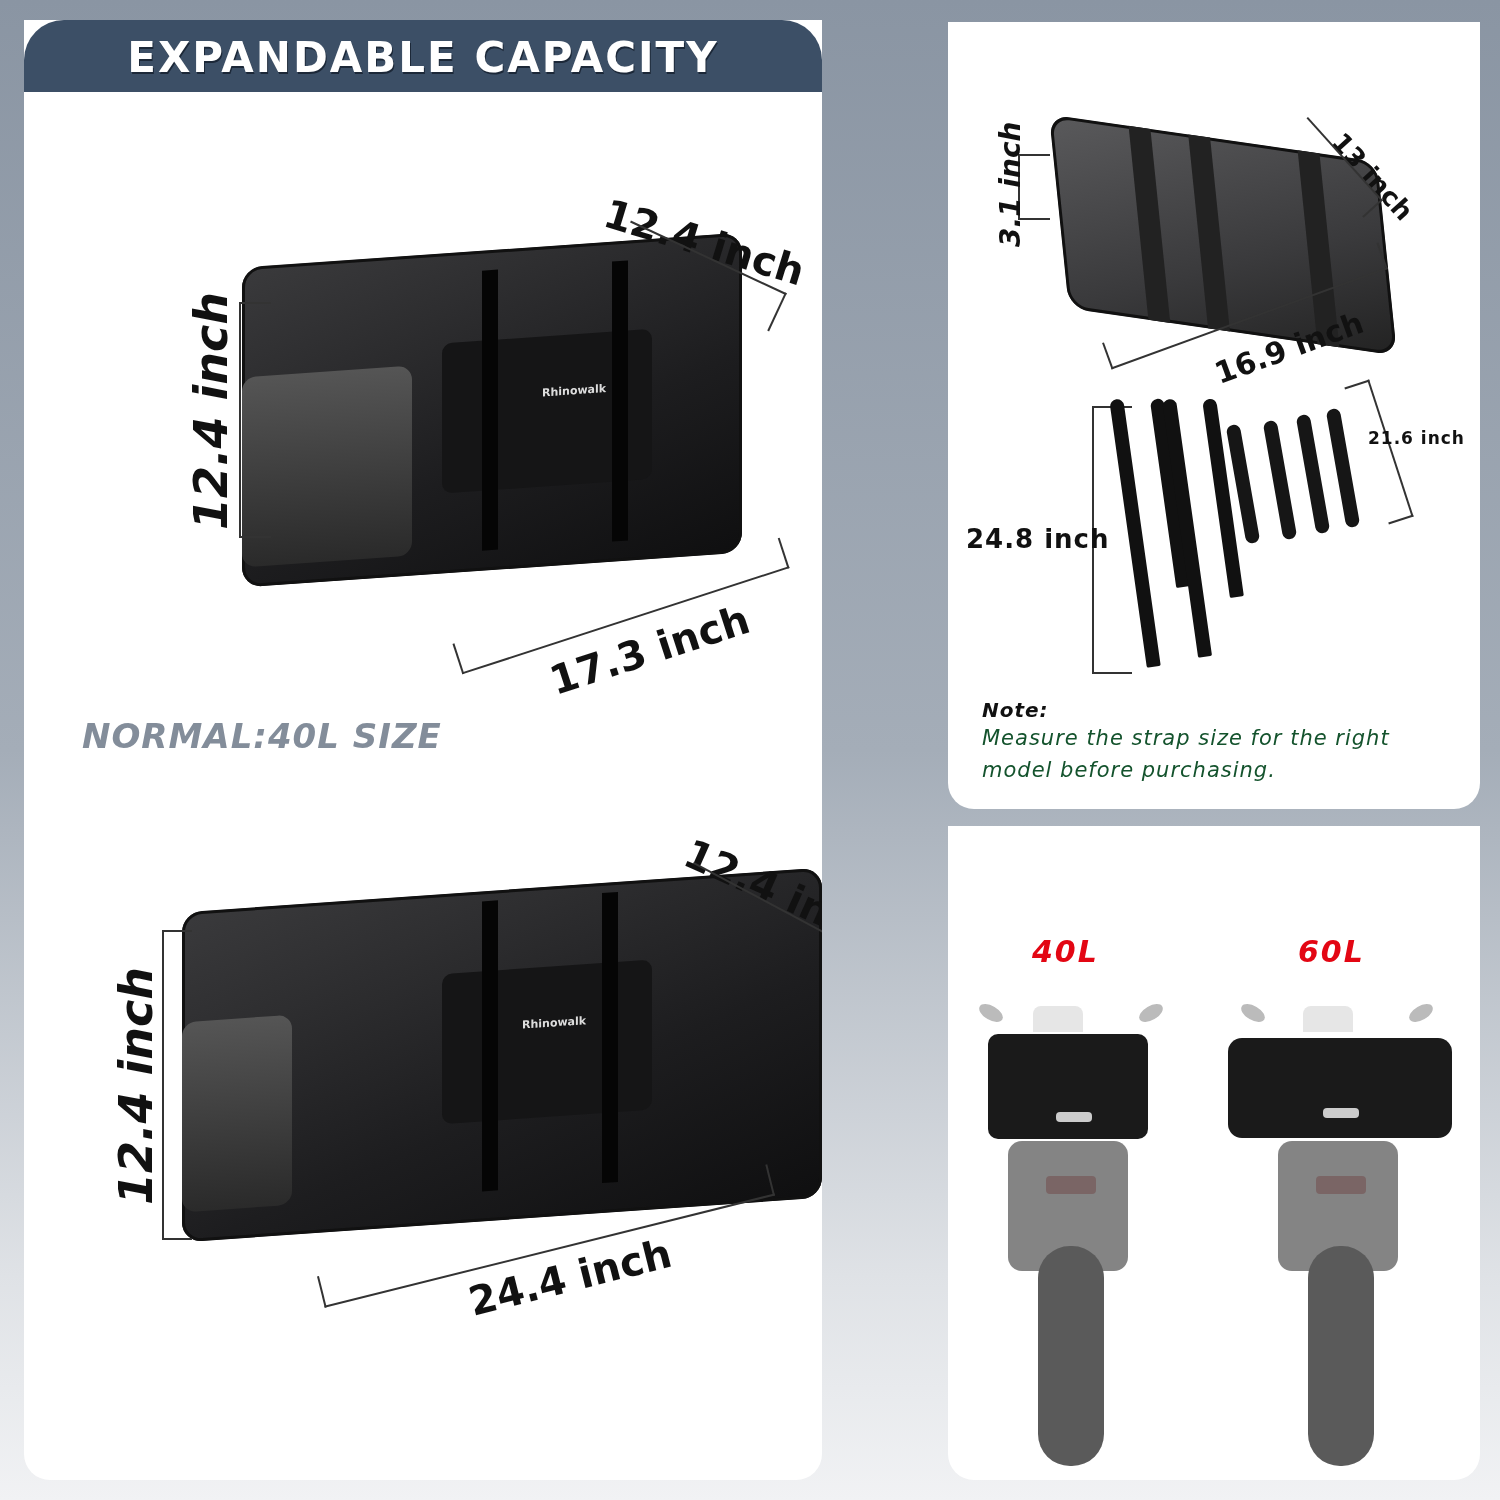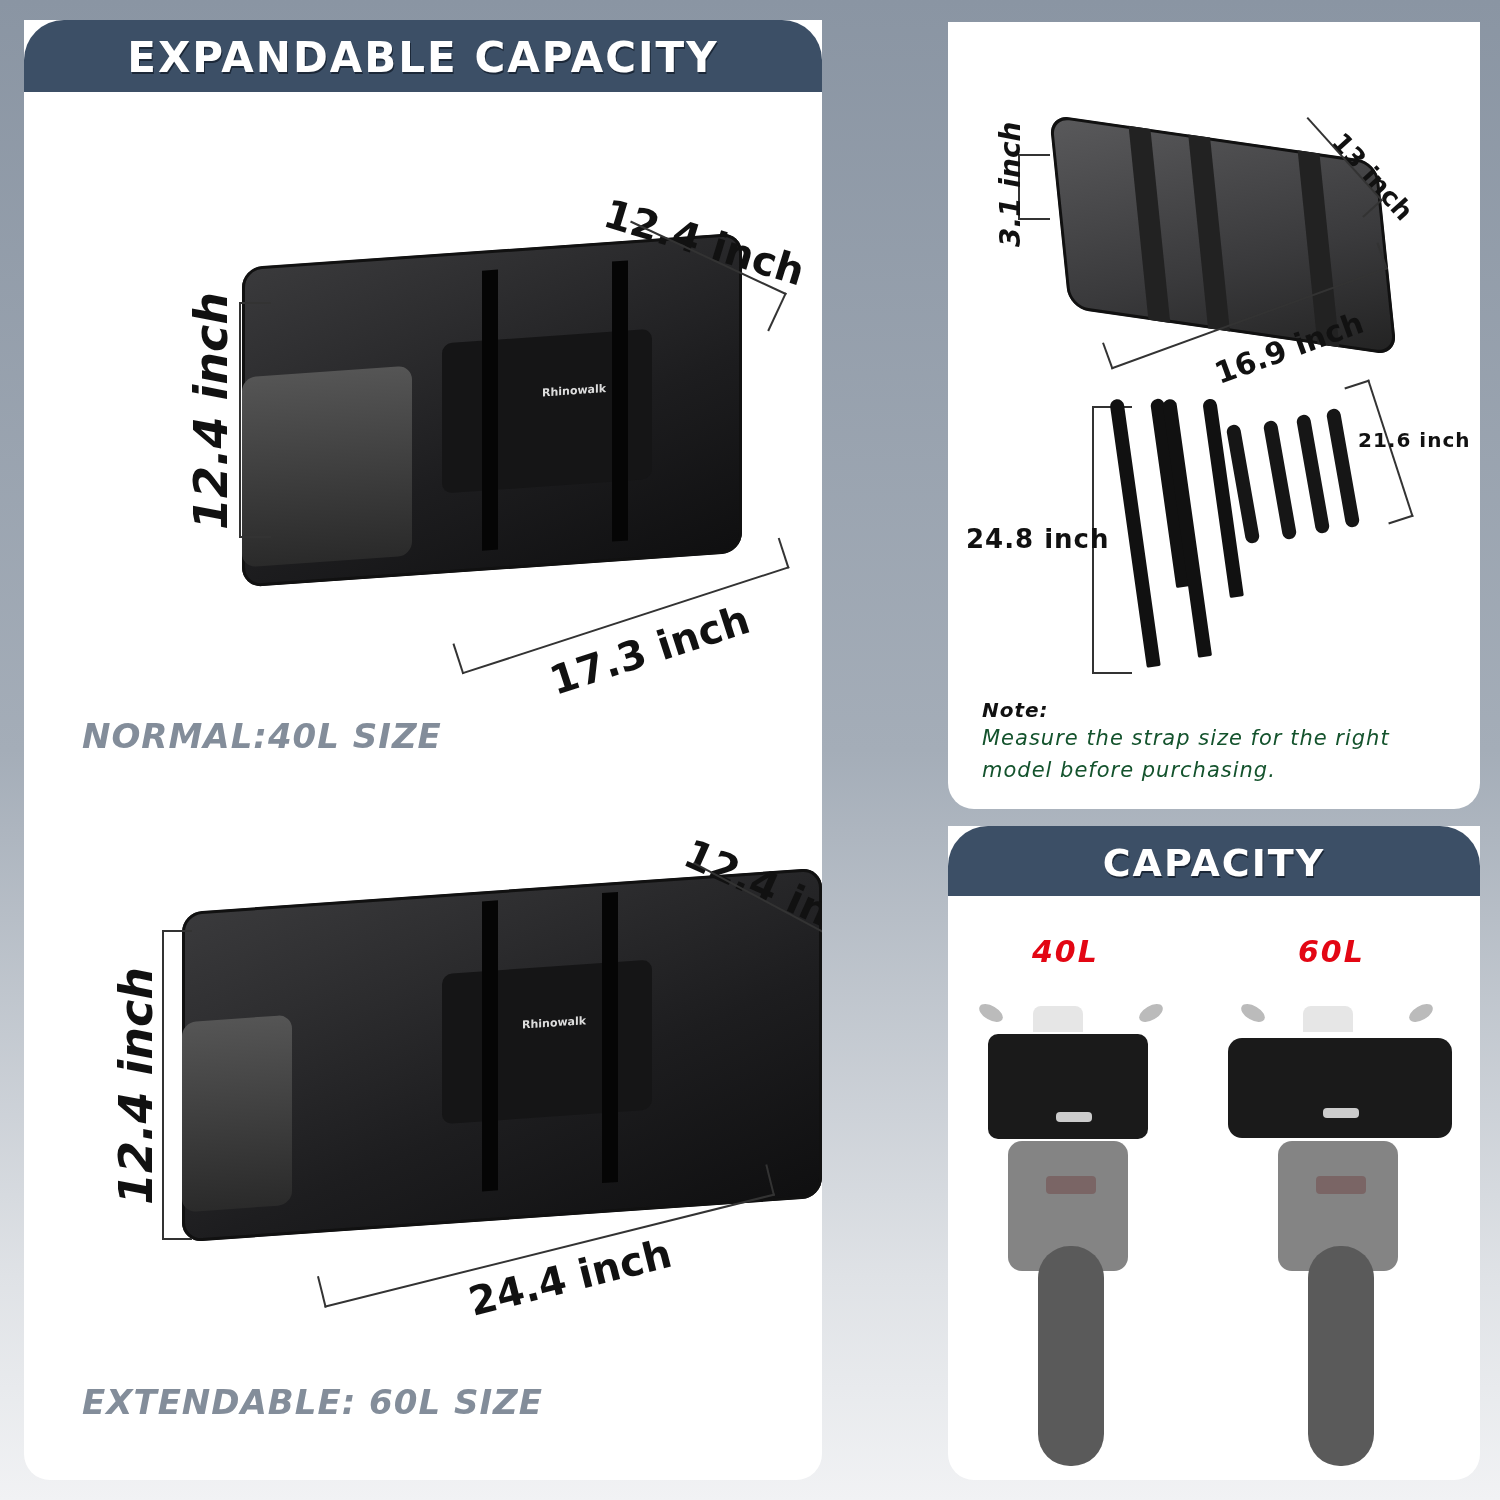--- a/index.html
+++ b/index.html
@@ -81,21 +81,20 @@
       <div class="logo" style="left:340px; top:130px;">Rhinowalk</div>
     </div>
     <div class="bracket" style="left:138px; top:910px; width:28px; height:306px; border-right:none;"></div>
     <div class="dim italic" style="left:85px; top:1185px; font-size:46px; transform: rotate(-90deg);">12.4 inch</div>
     <div class="dim" style="left:672px; top:810px; font-size:40px; transform: rotate(24deg);">12.4 inch</div>
     <div class="bracket" style="left:650px; top:880px; width:170px; height:40px; border-left:none; border-bottom:none; transform: rotate(28deg);"></div>
     <div class="dim" style="left:440px; top:1260px; font-size:40px; transform: rotate(-14deg);">24.4 inch</div>
     <div class="bracket" style="left:290px; top:1200px; width:460px; height:30px; border-top:none; transform: rotate(-14deg);"></div>
   </div>
 
-  <div class="variant-label" style="top:1362px;">EXTENDABLE: 60L SIZE</div>
 </section>
 
 <section class="panel" id="p-size">
 
   <div>
     <div class="bag" style="left:110px; top:118px; width:330px; height:190px; transform: skewY(14deg) rotate(-6deg); background: linear-gradient(160deg,#5a5a5c 0%,#3a3a3c 60%,#222 100%);">
       <div class="strap" style="left:80px; top:0; height:190px; width:22px; background:#222;"></div>
       <div class="strap" style="left:140px; top:0; height:190px; width:22px; background:#222;"></div>
       <div class="strap" style="left:250px; top:0; height:190px; width:22px; background:#222;"></div>
     </div>
@@ -112,29 +111,28 @@
     <div class="dim" style="left:18px; top:502px; font-size:26px; letter-spacing:1px;">24.8 inch</div>
     <div class="strap-long" style="left:180px; top:376px; height:270px; transform: rotate(-8deg);"></div>
     <div class="strap-long" style="left:215px; top:376px; height:190px; transform: rotate(-8deg);"></div>
     <div class="strap-long" style="left:232px; top:376px; height:260px; transform: rotate(-8deg);"></div>
     <div class="strap-long" style="left:268px; top:376px; height:200px; transform: rotate(-8deg);"></div>
     <div class="strap-short" style="left:288px; top:402px; transform: rotate(-10deg);"></div>
     <div class="strap-short" style="left:325px; top:398px; transform: rotate(-10deg);"></div>
     <div class="strap-short" style="left:358px; top:392px; transform: rotate(-10deg);"></div>
     <div class="strap-short" style="left:388px; top:386px; transform: rotate(-10deg);"></div>
     <div class="bracket" style="left:418px; top:358px; width:24px; height:140px; border-left:none; transform: rotate(-18deg);"></div>
-    <div class="dim" style="left:410px; top:406px; font-size:20px; letter-spacing:1px;">21.6 inch</div>
+    <div class="dim" style="left:420px; top:406px; font-size:17px; letter-spacing:1px;">21.6 inch</div>
   </div>
 
   <div class="note-title">Note:</div>
   <div class="note-body">Measure the strap size for the right model before purchasing.</div>
 </section>
 
 <section class="panel" id="p-cap">
-  <div class="panel-head">CAPACITY</div>
 
   <div class="cap-label" style="left:84px;">40L</div>
   <div class="cap-label" style="left:350px;">60L</div>
 
   <div class="moto" style="left:30px;">
     <div style="position:absolute; left:55px; top:0; width:50px; height:26px; background:#e6e6e6; border-radius:8px 8px 0 0;"></div>
     <div style="position:absolute; left:0; top:0; width:26px; height:14px; background:#bbb; border-radius:50%; transform:rotate(30deg);"></div>
     <div style="position:absolute; left:160px; top:0; width:26px; height:14px; background:#bbb; border-radius:50%; transform:rotate(-30deg);"></div>
     <div style="position:absolute; left:10px; top:28px; width:160px; height:105px; background:#1a1a1a; border-radius:10px;">
       <div style="position:absolute; left:68px; top:78px; width:36px; height:10px; background:#ccc; border-radius:4px;"></div>

